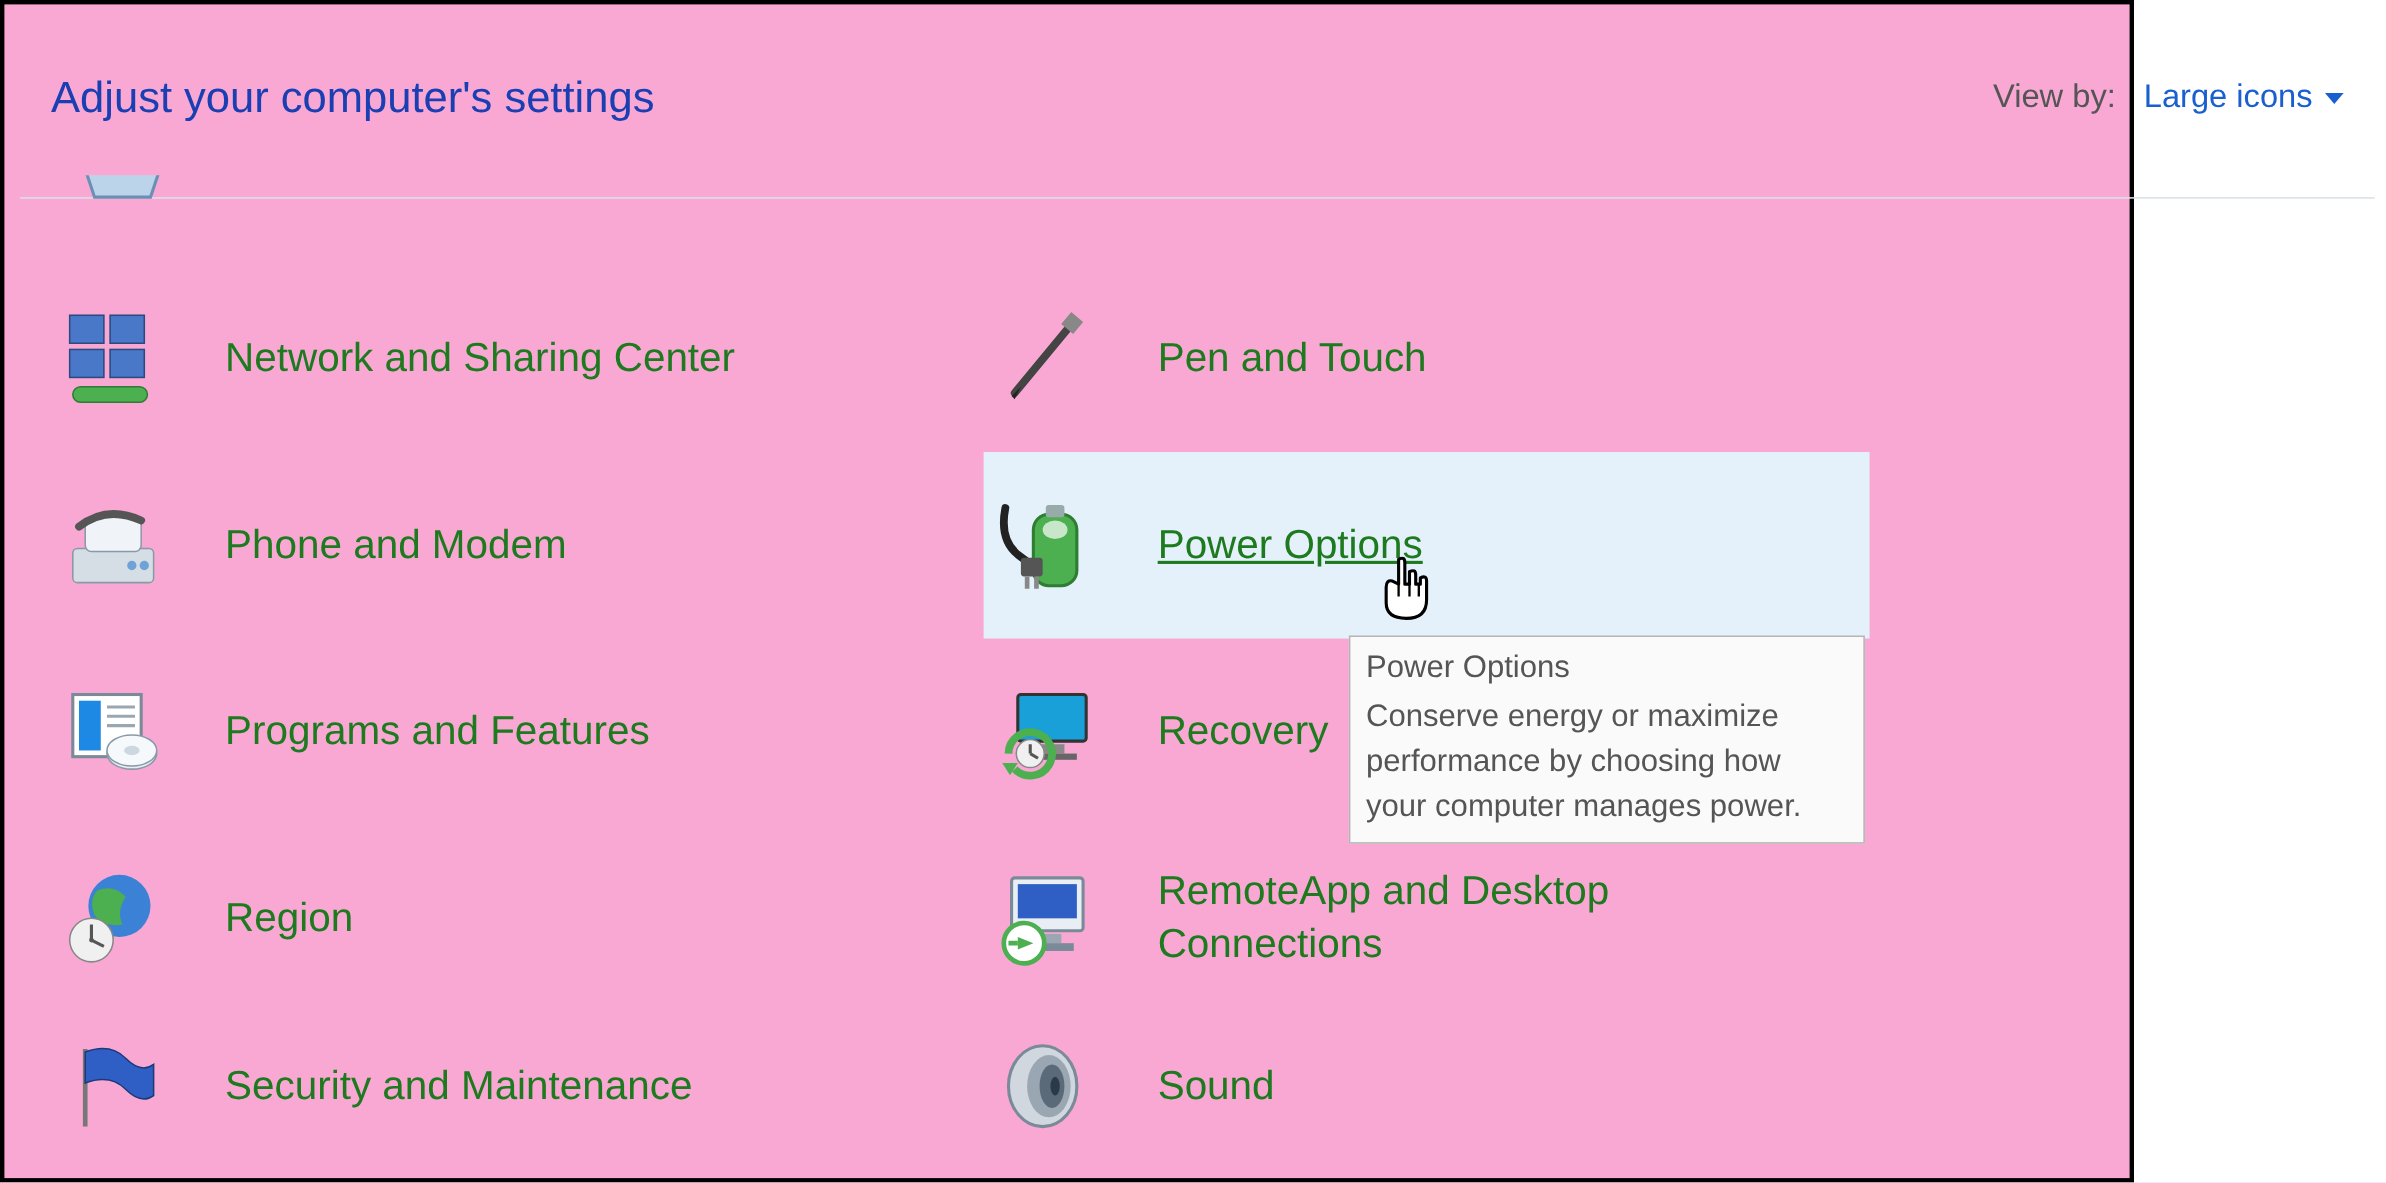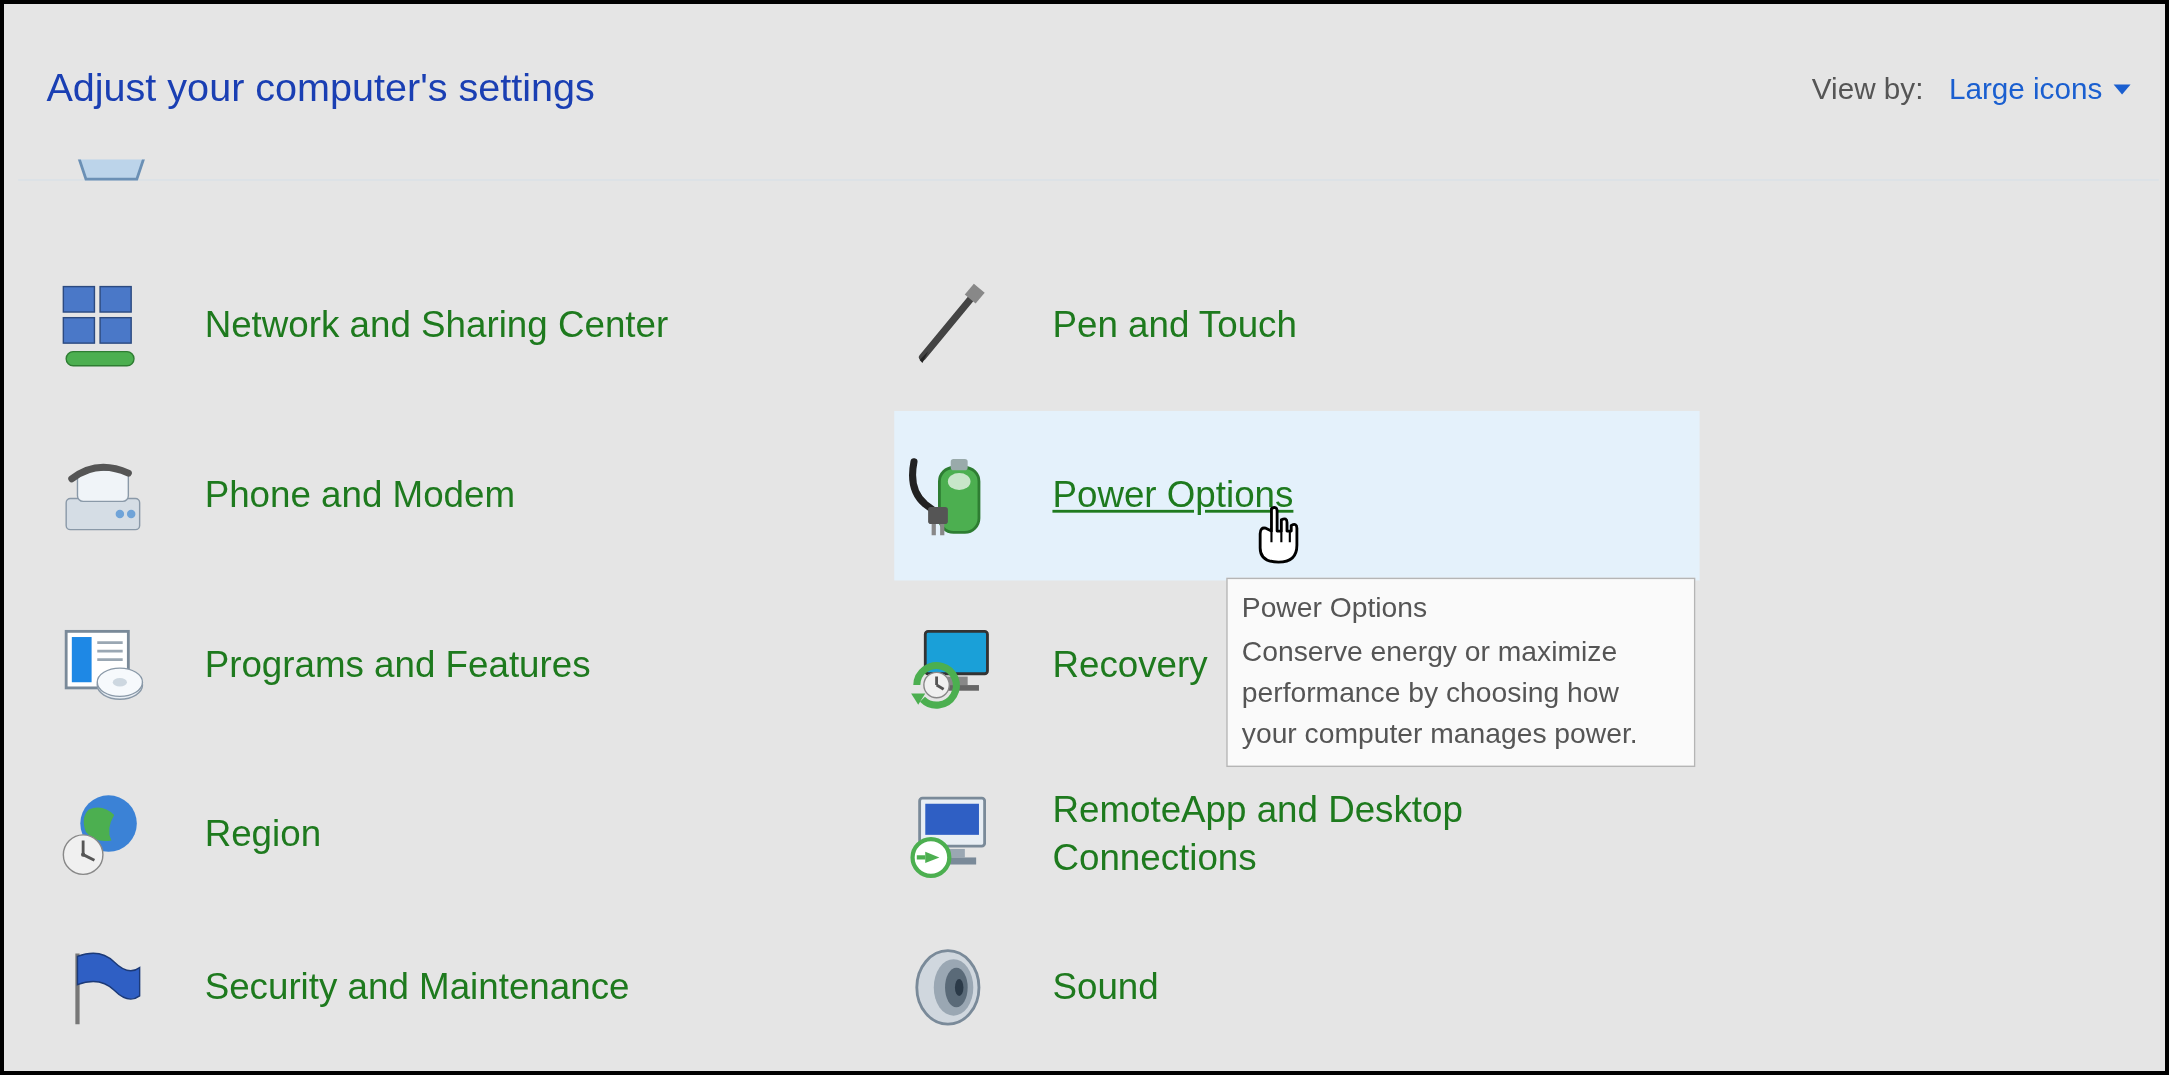--- a/index.html
+++ b/index.html
@@ -6,24 +6,24 @@
     margin: 0;
     padding: 0;
     width: 2169px;
     height: 1075px;
     background: #fff;
     font-family: "Segoe UI", Arial, sans-serif;
     overflow: hidden;
   }
   .frame {
     box-sizing: border-box;
-    width: 2169px;
+    width: 1940px;
     height: 1075px;
     border: 4px solid #000;
-    background: #e5e5e5;
+    background: #f9a8d4;
     position: relative;
   }
   .canvas {
     transform: scale(1.413);
     transform-origin: top left;
     width: 1535px;
     height: 760px;
     position: relative;
   }
 

